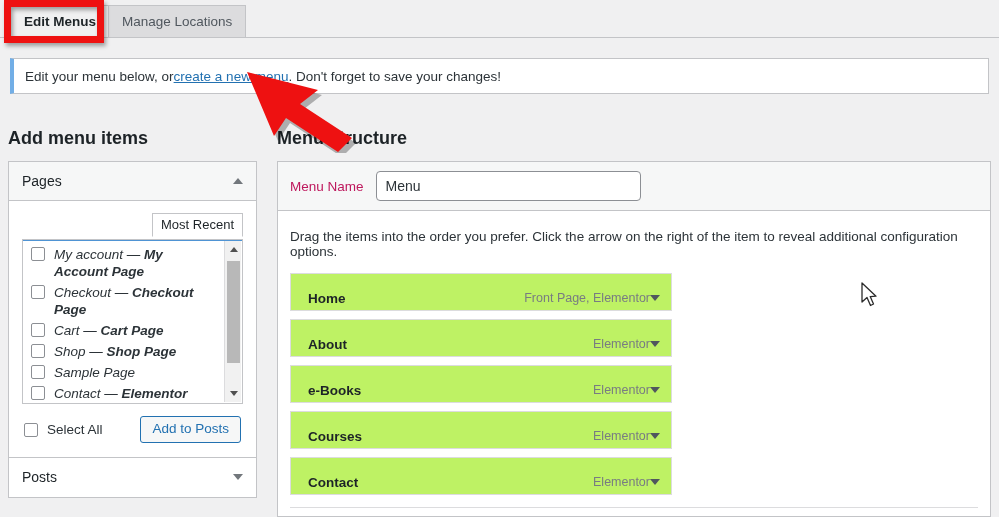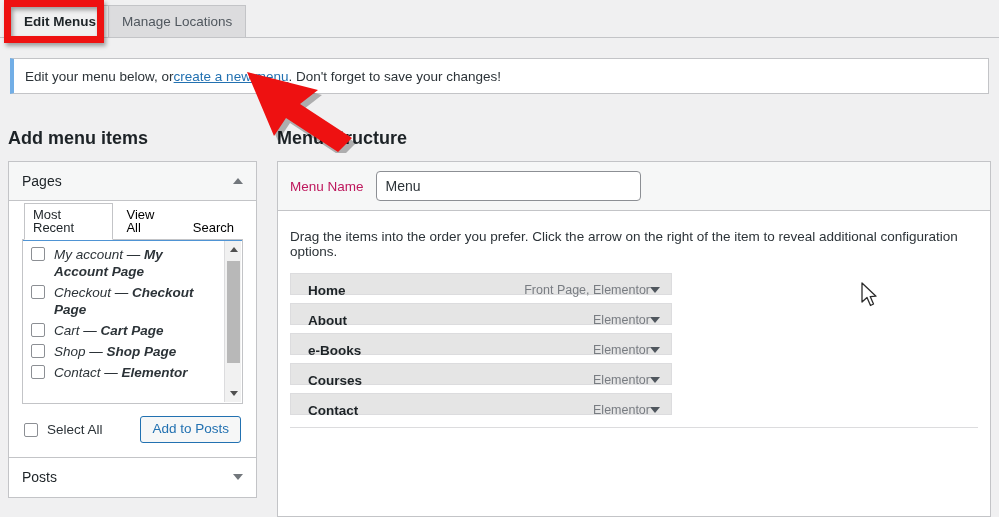--- a/index.html
+++ b/index.html
@@ -135,20 +135,21 @@
 
   .acc-body { padding: 12px 13px 10px 13px; background:#fff; }
 
   
   .inner-tabs {
     display: flex;
     align-items: flex-end;
     gap: 4px;
     height: 26px;
     margin-left: 2px;
+    flex-direction: column;
   }
   .inner-tab {
     font-size: 13px;
     padding: 4px 8px 5px 8px;
     box-sizing: border-box;
     color: #000000;
     cursor: pointer;
     border: 1px solid transparent;
     border-bottom: none;
     line-height: 1;
@@ -303,22 +304,22 @@
     color: #2c3338;
     background: #fff;
   }
   .drag-hint {
     font-size: 13.5px;
     color: #2c3338;
     padding: 18px 0 0 12px;
   }
   .menu-items { padding: 14px 22px 0 12px; }
   .menu-item {
-    height: 22px;
-    background: #e5e5e5;
+    height: 38px;
+    background: #bef264;
     border: 1px solid #dcdcde;
     box-sizing: border-box;
     display: flex;
     align-items: center;
     justify-content: space-between;
     padding: 12px 11px 0 17px;
     margin-bottom: 8px;
     width: 382px;
     cursor: move;
   }
@@ -405,20 +406,24 @@
               <div class="page-row">
                 <span class="cb"></span>
                 <span class="page-label">Cart — <b>Cart Page</b></span>
               </div>
               <div class="page-row">
                 <span class="cb"></span>
                 <span class="page-label">Shop — <b>Shop Page</b></span>
               </div>
               <div class="page-row">
                 <span class="cb"></span>
+                <span class="page-label">Sample Page</span>
+              </div>
+              <div class="page-row">
+                <span class="cb"></span>
                 <span class="page-label">Contact — <b>Elementor</b></span>
               </div>
             </div>
 
           <div class="sbar">
             <div class="sb-arrow top">
               <span class="sb-tri up"></span>
             </div>
             <div class="sb-thumb"></div>
             <div class="sb-arrow bot">

